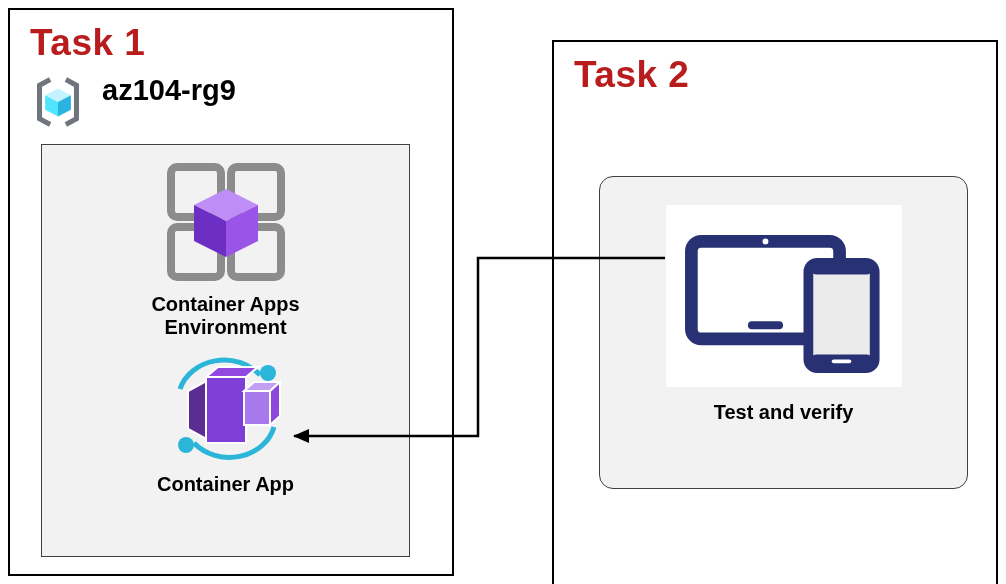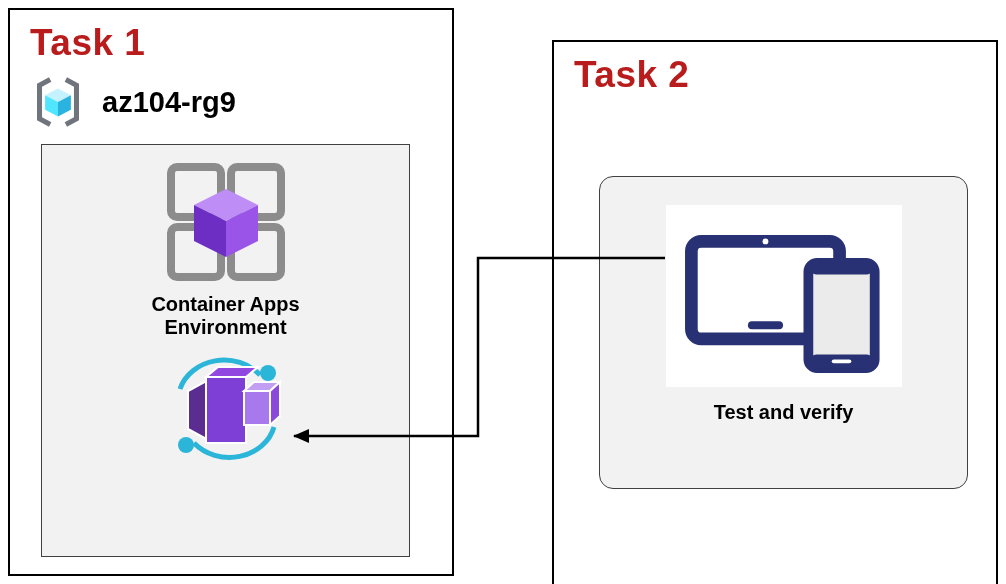--- a/index.html
+++ b/index.html
@@ -21,21 +21,21 @@
   }
   #task1 { left: 8px; }
   #task2 { left: 552px; margin-top: 32px; }
 
   .task-title {
     margin: 12px 0 0 20px;
     font-size: 37px; font-weight: 700;
     color: #b91c1c; letter-spacing: .5px;
   }
 
-  .rg-row { display: flex; align-items: center; gap: 16px; margin: 10px 0 0 20px; }
+  .rg-row { display: flex; align-items: flex-start; gap: 16px; margin: 10px 0 0 20px; }
   .rg-icon { width: 56px; height: 56px; flex: 0 0 auto; }
   .rg-name { font-size: 29px; font-weight: 700; color: #000; }
 
   .inner-box {
     position: absolute; box-sizing: border-box;
     background: #F2F2F2; border: 1px solid #404040;
     display: flex; flex-direction: column; align-items: center;
   }
   #env-box  { left: 31px; top: 134px; width: 369px; height: 413px; }
   #test-box { left: 45px; top: 134px; width: 369px; height: 313px; border-radius: 14px; }
@@ -103,20 +103,21 @@
         <path d="M112,74 A46,40 0 0 1 32,90" fill="none" stroke="#2BB6D9" stroke-width="5"></path>
         <circle cx="24" cy="92" r="8" fill="#2BB6D9"></circle>
         <polygon points="26,38 48,26 48,88 26,76" fill="#5C2D91" stroke="#fff" stroke-width="2"></polygon>
         <polygon points="44,24 56,14 96,14 84,24" fill="#9148E0" stroke="#fff" stroke-width="2"></polygon>
         <polygon points="44,24 84,24 84,90 44,90" fill="#7E3FD6" stroke="#fff" stroke-width="2"></polygon>
         <polygon points="82,38 92,29 118,29 108,38" fill="#C29FF2" stroke="#fff" stroke-width="2"></polygon>
         <polygon points="108,38 118,29 118,63 108,72" fill="#8B49DB" stroke="#fff" stroke-width="2"></polygon>
         <polygon points="82,38 108,38 108,72 82,72" fill="#A879EC" stroke="#fff" stroke-width="2"></polygon>
       </svg>
 
+      <div id="app-label" class="block-label">Container App</div>
     </div>
   </div>
 
   <div id="task2" class="task-box">
     <div class="task-title">Task 2</div>
 
     <div id="test-box" class="inner-box">
       <div class="plate">
         <svg class="devices-icon" viewBox="0 0 210 160">
           <rect x="10" y="24" width="152" height="100" rx="10" fill="#fff" stroke="#283173" stroke-width="13"></rect>

